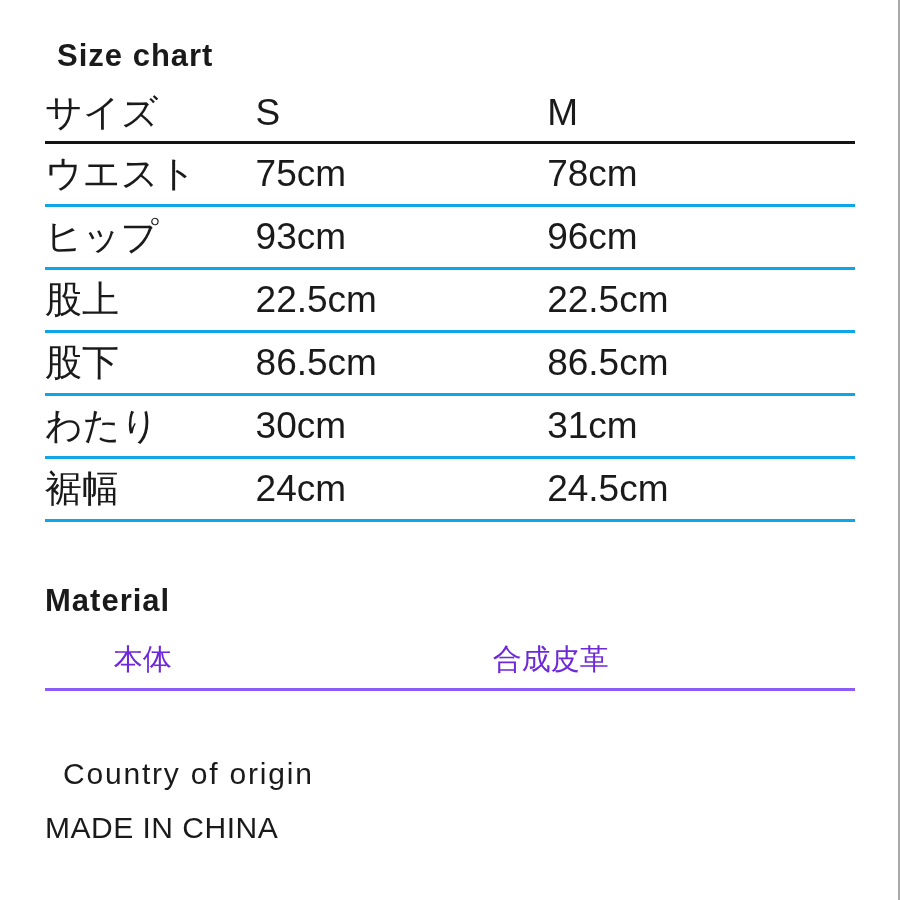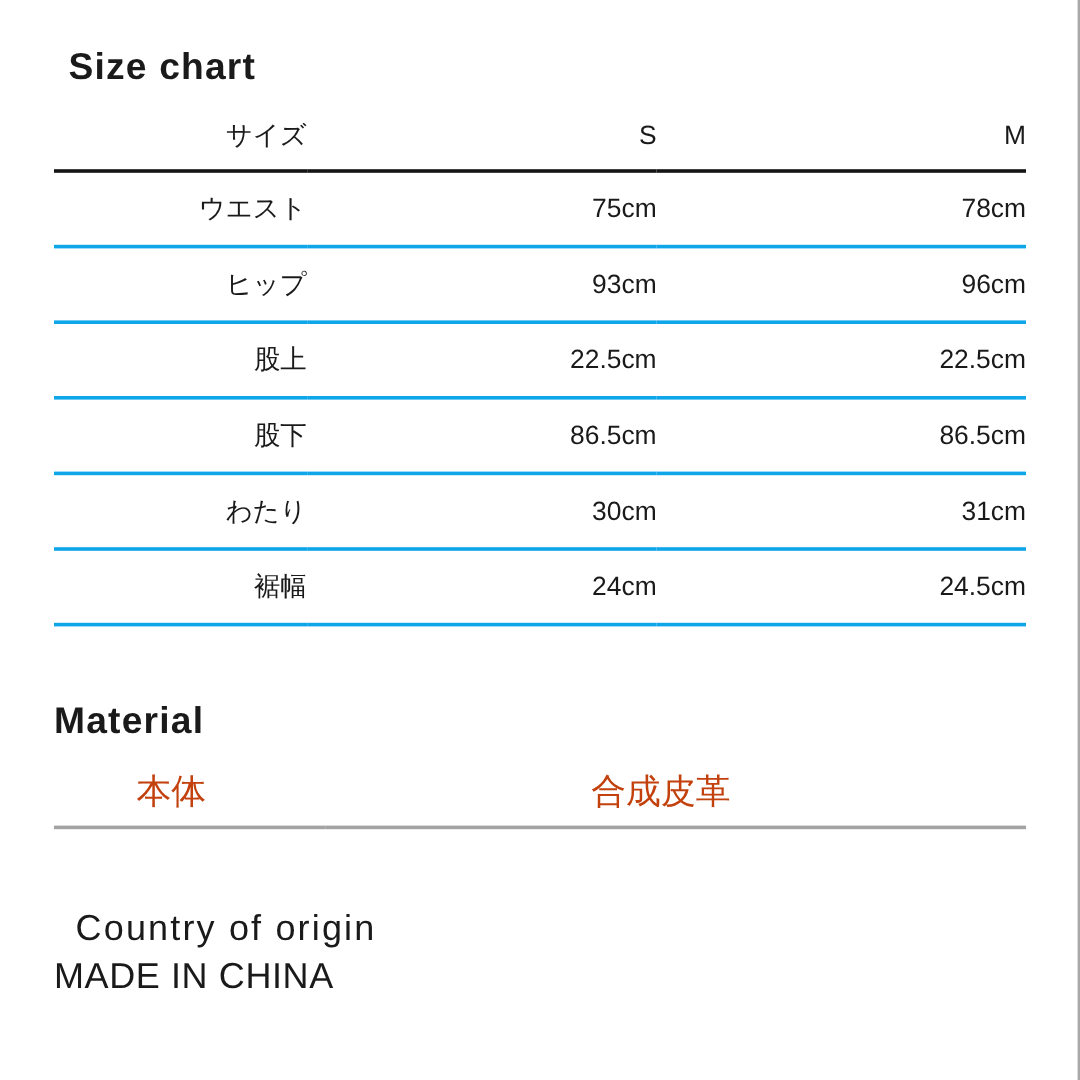--- a/index.html
+++ b/index.html
@@ -35,23 +35,23 @@
     letter-spacing: 1px;
     margin: 0 0 14px 12px;
     color: #1a1a1a;
   }
   table {
     border-collapse: collapse;
     width: 810px;
     table-layout: fixed;
   }
   .size-table th, .size-table td {
-    font-size: 22px;
+    font-size: 37px;
     font-weight: 400;
-    text-align: right;
+    text-align: left;
     vertical-align: middle;
     padding: 0;
     color: #1a1a1a;
   }
   .size-table thead th {
     height: 56px;
     border-bottom: 3px solid #141414;
   }
   .size-table tbody td {
     height: 60px;
@@ -61,35 +61,35 @@
   .col-s     { width: 36%; }
   .col-m     { width: 38%; }
 
   .material-title { margin: 63px 0 16px 0; }
   .material-table td {
     font-size: 29px;
     text-align: center;
     vertical-align: middle;
     height: 56px;
     padding: 0;
-    border-bottom: 3px solid #a3a3a3;
-    color: #c2410c;
+    border-bottom: 3px solid #8b5cf6;
+    color: #6d28d9;
   }
   .material-table .m-label { width: 26%; padding-right: 30px; }
   .material-table .m-value { width: 74%; padding-right: 24px; }
 
   .origin-title {
     margin: 68px 0 0 18px;
     font-size: 30px;
     font-weight: 400;
     letter-spacing: 1.8px;
     line-height: 1;
   }
   .origin-value {
-    margin-top: 10px;
+    margin-top: 24px;
     font-size: 30px;
     font-weight: 400;
     letter-spacing: 0.5px;
     line-height: 1;
     color: #1a1a1a;
   }
 </style>
 </head>
 <body>
 

